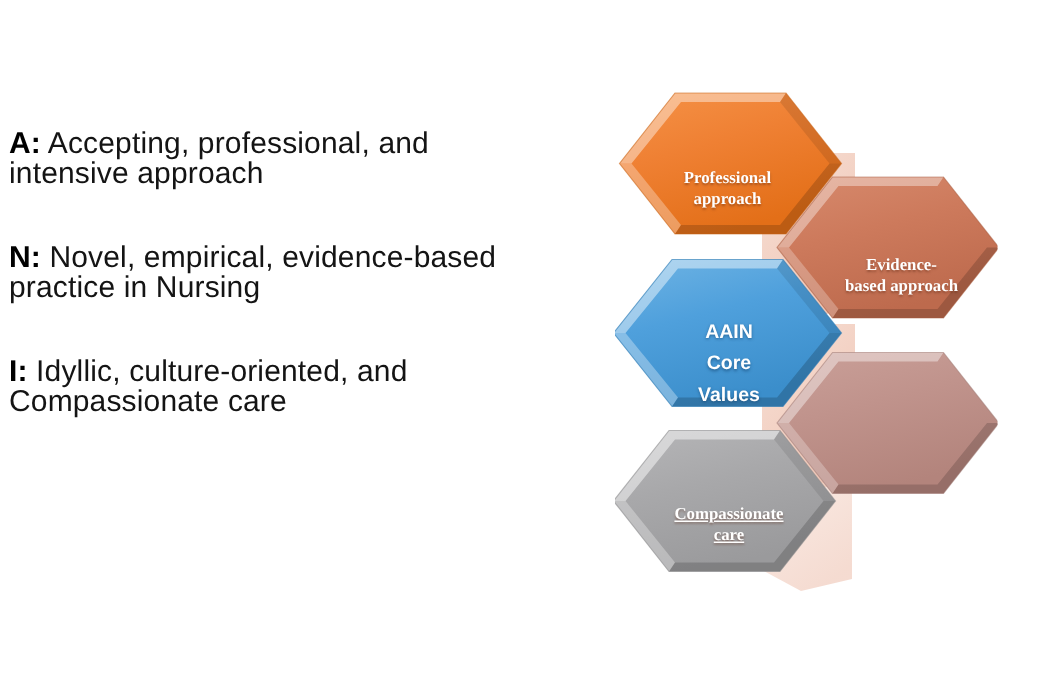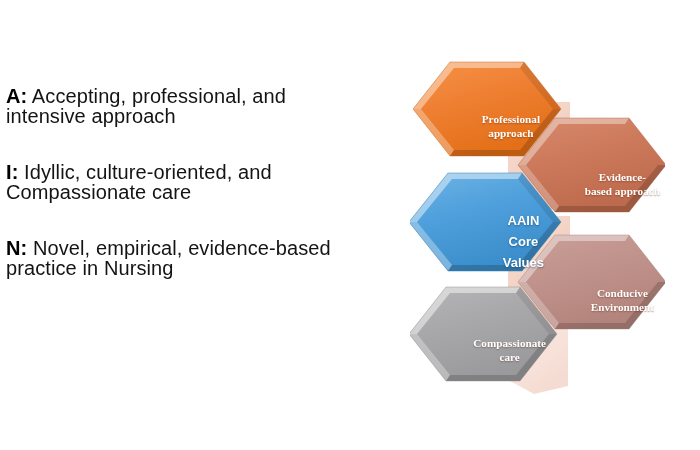--- a/index.html
+++ b/index.html
@@ -48,21 +48,21 @@
   }
   .hex-layer {
     position: absolute;
     left: 0; top: 0;
     width: 255px; height: 345px;
   }
   .hex-label {
     position: absolute;
     display: flex;
     align-items: center;
-    justify-content: flex-end;
+    justify-content: center;
     text-align: center;
     color: #ffffff;
     pointer-events: none;
   }
   .hex-label.serif {
     font-family: "Liberation Serif", serif;
     font-weight: bold;
     font-size: 11.2px;
     line-height: 14px;
     text-shadow: 0 1px 1.5px rgba(90,40,20,0.45);
@@ -73,38 +73,38 @@
     font-size: 13px;
     line-height: 21px;
     text-shadow: 0 1px 2px rgba(10,50,90,0.5);
   }
 
   
   #label-professional { left: 20px;  top: 46px;  width: 110px; height: 60px; }
   #label-evidence     { left: 132px; top: 104px; width: 118px; height: 60px; font-family: Liberation Serif, serif; }
   #label-core         { left: 18px;  top: 154px; width: 116px; height: 74px; }
   #label-conducive    { left: 126px; top: 220px; width: 118px; height: 60px; }
-  #label-compassion   { left: 16px;  top: 270px; width: 120px; height: 60px; }
+  #label-compassion   { left: 16px;  top: 270px; width: 120px; height: 60px; text-decoration: underline; }
 </style>
 </head>
 <body>
 
 <div id="text-column">
 
   <p class="value-line">
     <span class="value-key">A:</span><span class="value-text"> Accepting, professional, and intensive approach</span>
   </p>
 
 
   <p class="value-line">
+    <span class="value-key">N:</span><span class="value-text"> Novel, empirical, evidence-based practice in Nursing</span>
+  </p>
+
+  <p class="value-line">
     <span class="value-key">I:</span><span class="value-text"> Idyllic, culture-oriented, and Compassionate care</span>
-  </p>
-
-  <p class="value-line">
-    <span class="value-key">N:</span><span class="value-text"> Novel, empirical, evidence-based practice in Nursing</span>
   </p>
 
 </div>
 
 <div id="hex-diagram">
 
   <svg class="hex-layer" viewBox="0 0 255 345" xmlns="http://www.w3.org/2000/svg">
     <defs>
 
       <linearGradient id="gOrange" x1="0" y1="0" x2="0.45" y2="1">
@@ -210,26 +210,20 @@
   </div>
 
   <div class="hex-label sans" id="label-core">
     <span>
       <span>AAIN</span><br>
       <span>Core</span><br>
       <span>Values</span>
     </span>
   </div>
 
-  <div class="hex-label serif" id="label-conducive">
-    <span>
-      <span>Conducive</span><br>
-      <span>Environment</span>
-    </span>
-  </div>
 
   <div class="hex-label serif" id="label-compassion">
     <span>
       <span>Compassionate</span><br>
       <span>care</span>
     </span>
   </div>
 
 </div>
 

